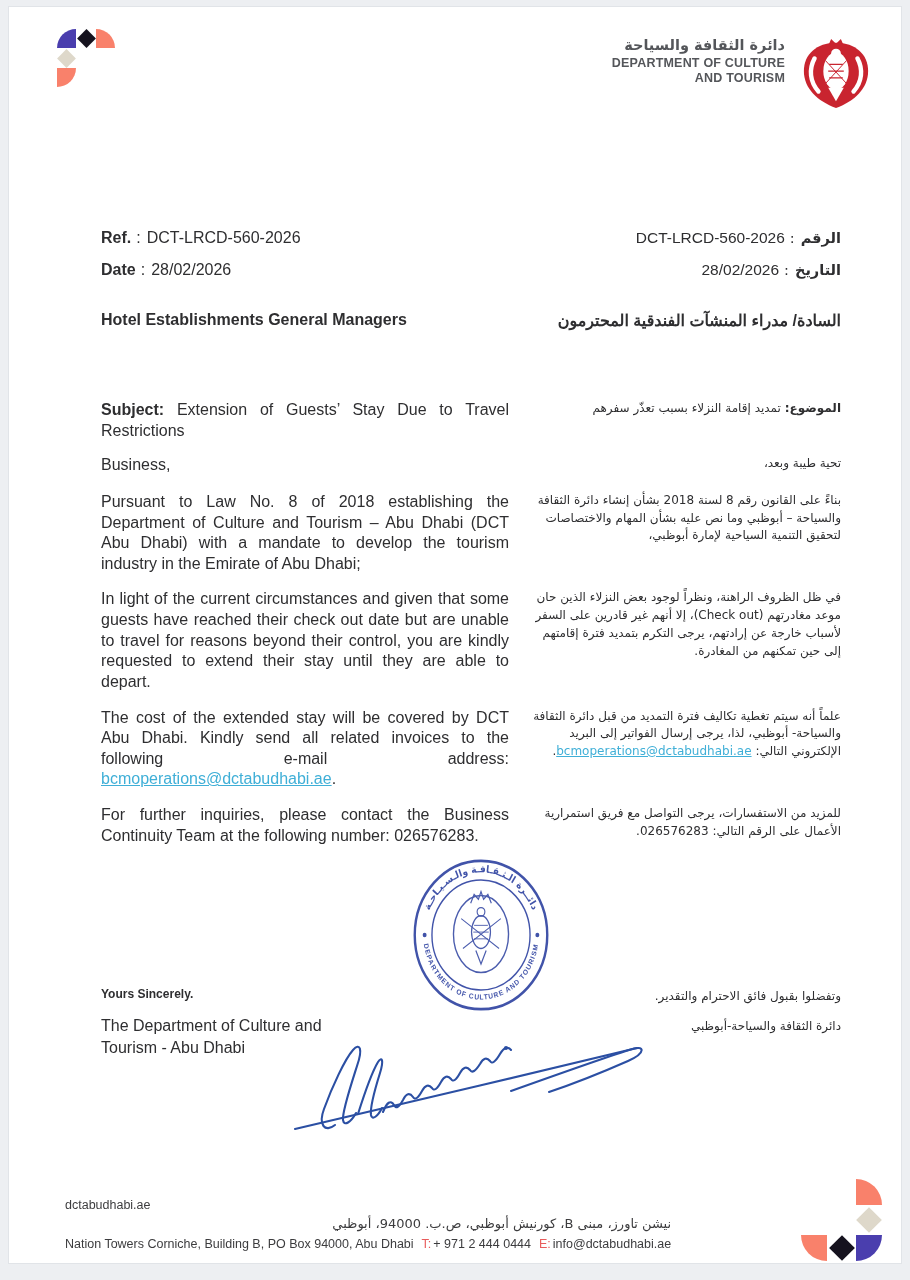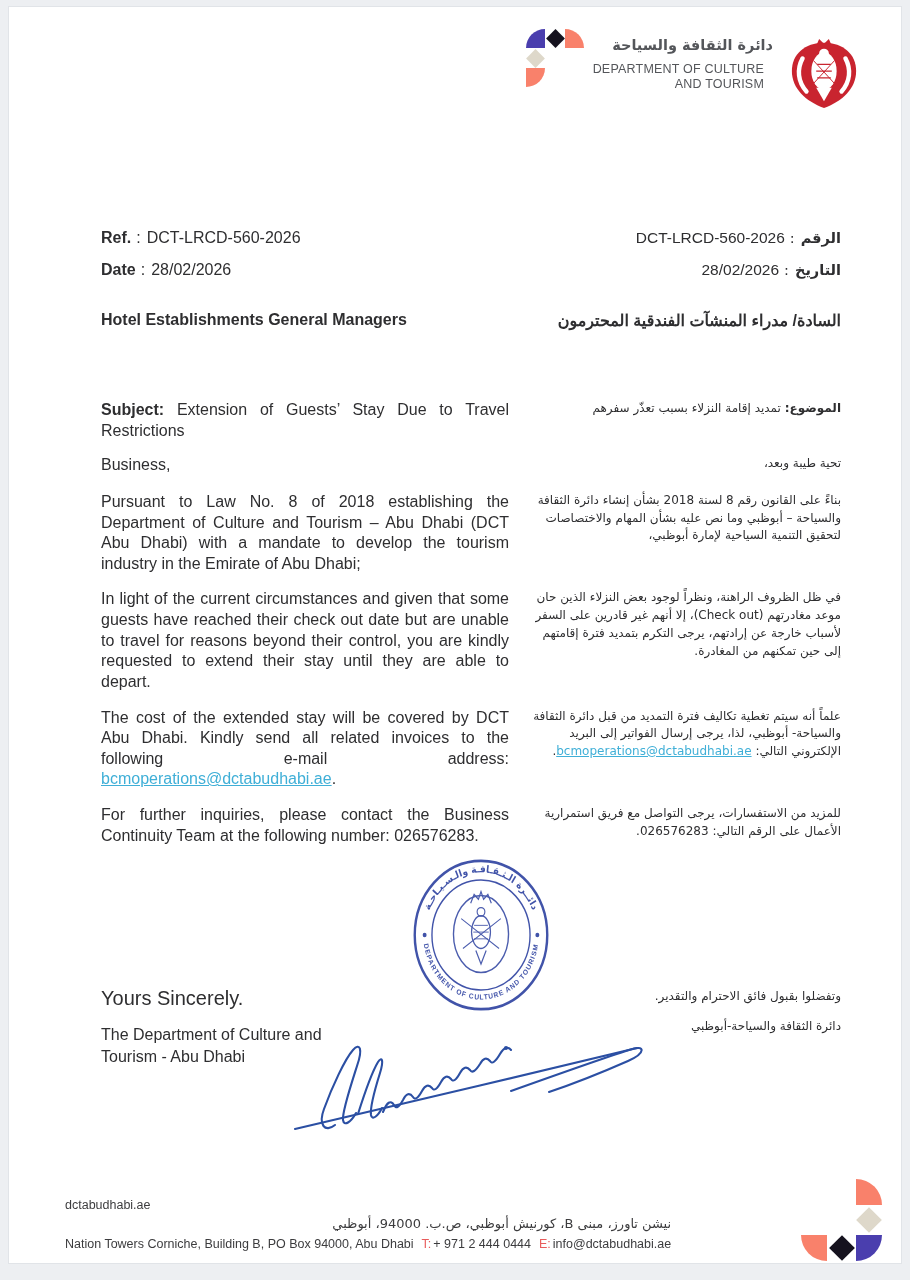--- a/index.html
+++ b/index.html
@@ -8,53 +8,53 @@
     background:#edeff2;
     font-family:"Liberation Sans",sans-serif;
     color:#2e2e30;
     overflow:hidden;
   }
   .doc{
     position:absolute;left:8px;top:6px;right:8px;bottom:16px;
     background:#ffffff;border:1px solid #e1e4e8;
   }
   
-  .header{display:flex;justify-content:flex-end;align-items:flex-start;padding:22px 36px 0 48px;}
+  .header{display:flex;justify-content:space-between;align-items:flex-start;padding:22px 24px 0 48px;}
   .geo{position:relative;width:58px;height:58px;}
   .geo i{position:absolute;display:block;width:19px;height:19px;}
   .geo .q-indigo{left:0;top:0;background:#4a3eae;border-radius:100% 0 0 0;}
   .geo .d-black{left:20px;top:0;background:#15121e;transform:rotate(45deg) scale(.7);}
   .geo .q-coral-tr{left:39px;top:0;background:#f9816b;border-radius:0 100% 0 0;}
   .geo .d-beige{left:0;top:20px;background:#ded8ca;transform:rotate(45deg) scale(.7);}
   .geo .q-coral-br{left:0;top:39px;background:#f9816b;border-radius:0 0 100% 0;}
   .brand{display:flex;align-items:flex-start;gap:10px;margin-top:8px;}
   .brand-text{text-align:right;color:#54565a;}
   .brand-ar{margin:0 0 3px;font-family:"DejaVu Sans",sans-serif;font-size:14.5px;font-weight:bold;}
-  .brand-en{margin:9px;font-size:12.5px;font-weight:normal;line-height:1.2;letter-spacing:.2px;}
+  .brand-en{margin:0;font-size:12.5px;font-weight:bold;line-height:1.2;letter-spacing:.2px;}
   
   .content{padding:0 60px 0 92px;}
   .meta{margin-top:118px;}
   .meta-row{display:flex;justify-content:space-between;font-size:16px;margin-bottom:14px;}
   .meta-right{direction:rtl;font-family:"DejaVu Sans",sans-serif;font-size:14.5px;}
   .meta-right .ltrv{direction:ltr;unicode-bidi:embed;font-family:"Liberation Sans",sans-serif;font-size:15.5px;}
   .colon{padding:0 6px 0 5px;}
   .addressee{display:flex;justify-content:space-between;margin-top:32px;font-weight:bold;font-size:16px;}
   .ar-text{direction:rtl;font-family:Liberation Sans, sans-serif;font-size:16px;}
   .bi-row{display:grid;grid-template-columns:408px 1fr;column-gap:16px;}
   .en-cell{text-align:justify;font-size:16px;line-height:1.29;}
   .ar-cell{direction:rtl;text-align:right;font-family:"DejaVu Sans",sans-serif;font-size:12px;line-height:1.48;}
   .subject{margin-top:70px;}
   .greeting{margin-top:14px;font-size:16px;}
   .paras{margin-top:16px;}
   .paras p{margin:0 0 15px;}
   a.email-link{color:#3fafd7;text-decoration:underline;}
   
   .closing{margin-top:126px;}
   .closing p{margin:0;}
-  .en-sincerely{font-size:20px;}
+  .en-sincerely{font-size:12px;font-weight:bold;}
   .en-dept{font-size:16px;max-width:232px;margin-top:14px !important;line-height:1.35;}
   .ar-regards{max-width:205px;margin:0 0 0 auto !important;line-height:1.5;}
   .ar-dept{margin-top:13px !important;}
   
   .stamp{position:absolute;left:398px;top:848px;opacity:.96;}
   .signature{position:absolute;left:276px;top:1004px;}
   
   .footer{position:absolute;left:56px;bottom:12px;color:#3c3c3e;}
   .footer .site{font-size:12.5px;margin:0 0 4px;}
   .footer .addr-ar{direction:rtl;text-align:right;font-family:"DejaVu Sans",sans-serif;font-size:13px;margin:0 0 6px;}

